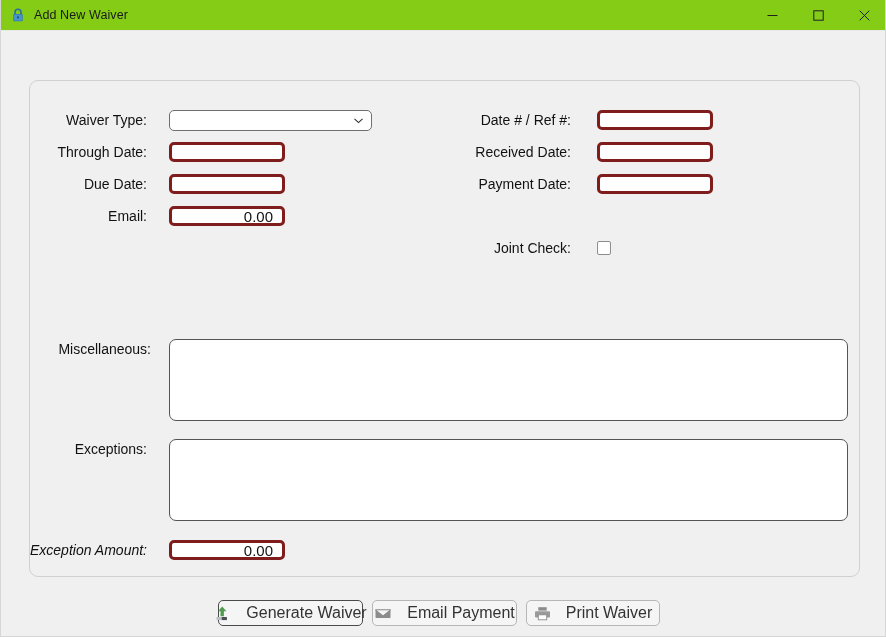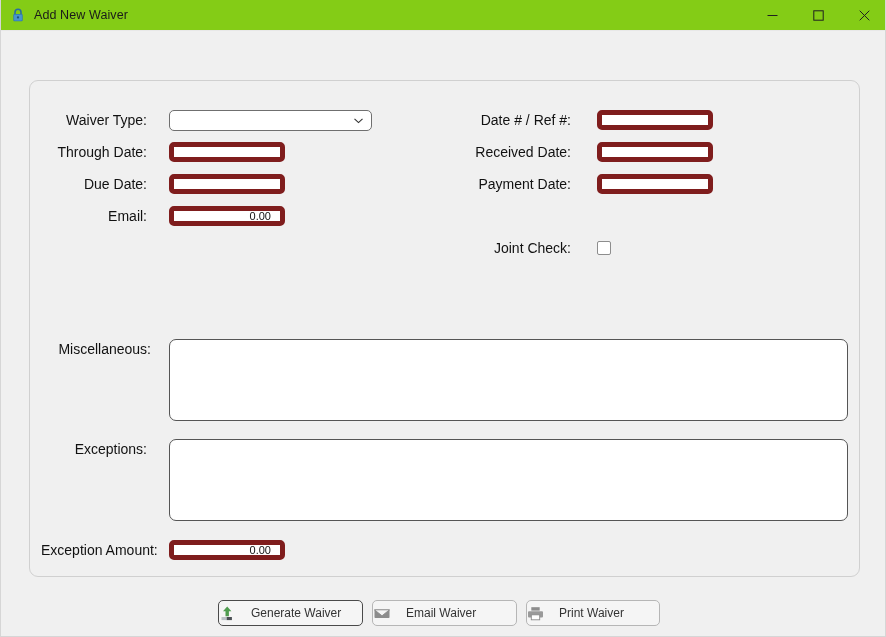--- a/index.html
+++ b/index.html
@@ -68,24 +68,24 @@
     position: absolute;
     font-size: 14px;
     color: #111;
     text-align: right;
     white-space: nowrap;
     line-height: 14px;
   }
   .fld {
     position: absolute;
     background: #ffffff;
-    border: 5px solid #7f1d1d;
+    border: 3px solid #7f1d1d;
     border-radius: 5px;
     font-family: "Liberation Sans", sans-serif;
-    font-size: 11px;
+    font-size: 15px;
     color: #111;
     padding: 0 8px;
     line-height: 18px;
     outline: none;
   }
   .fld.num { text-align: right; padding-right: 9px; }
 
   .combo {
     position: absolute;
     background: #ffffff;
@@ -129,22 +129,23 @@
 
   
   .btn {
     position: absolute;
     height: 26px;
     background: #f5f5f5;
     border: 1px solid #b6b6b6;
     border-radius: 5px;
     display: flex;
     align-items: center;
+    justify-content: center;
     gap: 15px;
-    font-size: 12px;
+    font-size: 16px;
     color: #333;
     white-space: nowrap;
     font-family: "Liberation Sans", sans-serif;
   }
   .btn.focused { border: 1px solid #4a4a4a; }
   .btn svg { display: block; flex: none; }
   .btn .btxt { line-height: 14px; }
 </style>
 </head>
 <body>
@@ -212,42 +213,42 @@
 
 <div class="lbl" style="left:440px; top:241px; width:130px;">Joint Check:</div>
 <div class="cbx" style="left:596px; top:241px;"></div>
 
 <div class="lbl" style="left:44px; top:342px; width:106px;">Miscellaneous:</div>
 <textarea class="ta" style="left: 168px; top: 339px; width: 679px; height: 82px;" placeholder="" value=""></textarea>
 
 <div class="lbl" style="left:40px; top:442px; width:106px;">Exceptions:</div>
 <textarea class="ta" style="left: 168px; top: 439px; width: 679px; height: 82px;" placeholder="" value=""></textarea>
 
-<div class="lbl" style="left:40px; top:543px; width:106px;">Exception Amount:</div>
+<div class="lbl" style="left:29px; top:543px; width:106px;font-style:italic;">Exception Amount:</div>
 <input class="fld num" style="left: 168px; top: 540px; width: 116px; height: 20px;" placeholder="" value="0.00">
 
 <div class="btn focused" style="left:217px; top:600px; width:145px;">
   <span>
     <svg width="17" height="17" viewBox="0 0 17 17">
       <rect x="2.5" y="12" width="5.2" height="3.1" fill="#b9bfc4"></rect>
       <rect x="7.7" y="12" width="5.2" height="3.1" fill="#4a4f54"></rect>
       <polygon points="8.2,1.6 12.4,6.2 9.9,6.2 9.9,11.3 6.5,11.3 6.5,6.2 4.0,6.2" fill="#4f9c4f"></polygon>
     </svg>
   </span>
   <span class="btxt">Generate Waiver</span>
 </div>
 
 <div class="btn" style="left:371px; top:600px; width:145px;">
   <span>
     <svg width="18" height="17" viewBox="0 0 18 17">
       <rect x="1.5" y="4.5" width="15" height="8.5" rx="0.8" fill="#8c8c8c"></rect>
       <polygon points="1.5,4.8 9,10.8 16.5,4.8" fill="#f5f5f5" stroke="#8c8c8c" stroke-width="0.9"></polygon>
     </svg>
   </span>
-  <span class="btxt">Email Waiver</span>
+  <span class="btxt">Email Payment</span>
 </div>
 
 <div class="btn" style="left:525px; top:600px; width:134px;">
   <span>
     <svg width="17" height="17" viewBox="0 0 17 17">
       <rect x="4.3" y="2.2" width="8.4" height="3.4" fill="#8c8c8c"></rect>
       <path d="M2 6.2h13a1 1 0 0 1 1 1v4.2a1 1 0 0 1-1 1H2a1 1 0 0 1-1-1V7.2a1 1 0 0 1 1-1z" fill="#9a9a9a"></path>
       <rect x="4.3" y="9.8" width="8.4" height="5" fill="#ffffff" stroke="#8c8c8c" stroke-width="0.9"></rect>
     </svg>
   </span>

